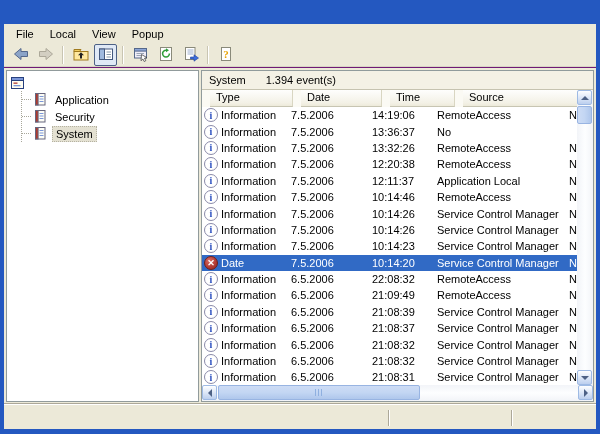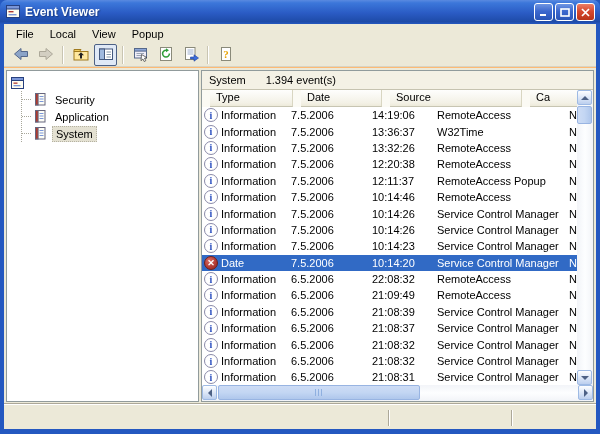--- a/index.html
+++ b/index.html
@@ -17,21 +17,21 @@
   .title-text { color:#fff; font-weight:bold; font-size:12px;
     text-shadow:1px 1px 1px #1A3C86; flex:1; white-space:nowrap; overflow:hidden; }
   .winbtns { display:flex; gap:2px; }
   .winbtn { width:19px; height:18px; border-radius:3px; border:1px solid #fff;
     display:flex; align-items:center; justify-content:center;
     background:linear-gradient(180deg,#6F95E2 0%,#3C68CE 45%,#2A55B8 100%); }
   .winbtn.close { background:linear-gradient(180deg,#ED7E66 0%,#D6492F 45%,#BA3418 100%); }
   .winbtn svg { display:block; }
 
   
-  .winbody { position:absolute; top:24px; left:4px; right:4px; bottom:5px; background:#fdba74;text-decoration:underline; }
+  .winbody { position:absolute; top:24px; left:4px; right:4px; bottom:5px; background:#701a75;text-decoration:underline; }
 
   .menubar { position:absolute; top:0; left:0; right:0; height:19px;
     display:flex; align-items:center; padding-left:4px; background:#ECE9D8; }
   .menu-item { padding:2px 8px; cursor:default; }
 
   .toolbar { position:absolute; top:19px; left:0; right:0; height:24px;
     display:flex; align-items:center; padding-left:4px; background:#ECE9D8;
     border-bottom:1px solid #D8D4C4; }
   .tbtn { width:23px; height:22px; border:1px solid transparent; border-radius:2px;
     display:flex; align-items:center; justify-content:center; background:transparent; margin:0 1px; }
@@ -109,46 +109,20 @@
   .statusbar::before { content:""; position:absolute; top:-2px; left:0; right:0; height:1px; background:#ACA899; }
   .spanel { height:100%; }
   .sdiv { width:2px; height:16px; margin-top:5px;
     border-left:1px solid #ACA899; border-right:1px solid #fff; }
 </style>
 </head>
 <body>
 
 <div class="window">
 
-  <div class="titlebar">
-    <svg class="title-icon" viewBox="0 0 16 16">
-      <rect x="1.5" y="1.5" width="13" height="12" fill="#FFFDF0" stroke="#27407E"></rect>
-      <rect x="1.5" y="1.5" width="13" height="3.5" fill="#7A96D8" stroke="#27407E"></rect>
-      <rect x="3.5" y="7" width="5" height="1.4" fill="#B03A34"></rect>
-      <rect x="3.5" y="10" width="8" height="1.4" fill="#7A96D8"></rect>
-    </svg>
-    <span class="title-text">Event Viewer</span>
-    <div class="winbtns">
-      <div class="winbtn">
-        <svg width="10" height="9" viewBox="0 0 10 9">
-            <rect x="1" y="6" width="6" height="2" fill="#fff"></rect>
-          </svg>
-      </div>
-      <div class="winbtn">
-        <svg width="10" height="9" viewBox="0 0 10 9">
-            <rect x="1" y="1" width="8" height="7" fill="none" stroke="#fff" stroke-width="1.6"></rect>
-          </svg>
-      </div>
-      <div class="winbtn close">
-        <svg width="9" height="9" viewBox="0 0 9 9">
-            <path d="M1 1 L8 8 M8 1 L1 8" stroke="#fff" stroke-width="1.7"></path>
-          </svg>
-      </div>
-    </div>
-  </div>
 
   <div class="winbody">
 
     <div class="menubar">
         <span class="menu-item">File</span>
         <span class="menu-item">Local</span>
         <span class="menu-item">View</span>
         <span class="menu-item">Popup</span>
       </div>
 
@@ -228,31 +202,31 @@
         </div>
         <div class="tree-children">
             <div class="tree-item">
               <span><svg class="ticon" viewBox="0 0 16 16">
                   <rect x="3.5" y="2.5" width="9.5" height="11.5" fill="#FDFDF5" stroke="#66667E"></rect>
                   <rect x="3.5" y="2.5" width="2.6" height="11.5" fill="#B03A2E" stroke="#66667E"></rect>
                   <line x1="7.5" y1="5.5" x2="11.5" y2="5.5" stroke="#7A96D8"></line>
                   <line x1="7.5" y1="8" x2="11.5" y2="8" stroke="#7A96D8"></line>
                   <line x1="7.5" y1="10.5" x2="11.5" y2="10.5" stroke="#7A96D8"></line>
                 </svg></span>
-              <span class="tlabel">Security</span>
+              <span class="tlabel">Application</span>
             </div>
             <div class="tree-item">
               <span><svg class="ticon" viewBox="0 0 16 16">
                   <rect x="3.5" y="2.5" width="9.5" height="11.5" fill="#FDFDF5" stroke="#66667E"></rect>
                   <rect x="3.5" y="2.5" width="2.6" height="11.5" fill="#B03A2E" stroke="#66667E"></rect>
                   <line x1="7.5" y1="5.5" x2="11.5" y2="5.5" stroke="#7A96D8"></line>
                   <line x1="7.5" y1="8" x2="11.5" y2="8" stroke="#7A96D8"></line>
                   <line x1="7.5" y1="10.5" x2="11.5" y2="10.5" stroke="#7A96D8"></line>
                 </svg></span>
-              <span class="tlabel">Application</span>
+              <span class="tlabel">Security</span>
             </div>
             <div class="tree-item selected">
               <span><svg class="ticon" viewBox="0 0 16 16">
                   <rect x="3.5" y="2.5" width="9.5" height="11.5" fill="#FDFDF5" stroke="#66667E"></rect>
                   <rect x="3.5" y="2.5" width="2.6" height="11.5" fill="#B03A2E" stroke="#66667E"></rect>
                   <line x1="7.5" y1="5.5" x2="11.5" y2="5.5" stroke="#7A96D8"></line>
                   <line x1="7.5" y1="8" x2="11.5" y2="8" stroke="#7A96D8"></line>
                   <line x1="7.5" y1="10.5" x2="11.5" y2="10.5" stroke="#7A96D8"></line>
                 </svg></span>
               <span class="tlabel">System</span>
@@ -263,20 +237,21 @@
       <div class="listpane">
         <div class="banner">
           <span class="log">System</span>
           <span class="count">1.394 event(s)</span>
         </div>
         <div class="listbody">
           <div class="listcols">
             <div class="hdr">
                 <div class="hcell" style="width: 83px;">Type</div>
                 <div class="hcell" style="width: 81px;">Date</div>
+                <div class="hcell" style="width: 65px;">Time</div>
                 <div class="hcell" style="width: 132px;">Source</div>
                 <div class="hcell" style="width: 60px;">Ca</div>
               </div>
             <div class="rows">
                 <div class="row">
                   <div class="cell type" style="width:83px">
                     <span class="evicon info">i</span>
                     <span>Information</span>
                   </div>
                   <div class="cell" style="width:81px">7.5.2006</div>
@@ -284,21 +259,20 @@
                   <div class="cell" style="width:132px">RemoteAccess</div>
                   <div class="cell" style="width:60px">No</div>
                 </div>
                 <div class="row">
                   <div class="cell type" style="width:83px">
                     <span class="evicon info">i</span>
                     <span>Information</span>
                   </div>
                   <div class="cell" style="width:81px">7.5.2006</div>
                   <div class="cell" style="width:65px">13:36:37</div>
-                  <div class="cell" style="width:132px">W32Time</div>
                   <div class="cell" style="width:60px">No</div>
                 </div>
                 <div class="row">
                   <div class="cell type" style="width:83px">
                     <span class="evicon info">i</span>
                     <span>Information</span>
                   </div>
                   <div class="cell" style="width:81px">7.5.2006</div>
                   <div class="cell" style="width:65px">13:32:26</div>
                   <div class="cell" style="width:132px">RemoteAccess</div>
@@ -314,21 +288,21 @@
                   <div class="cell" style="width:132px">RemoteAccess</div>
                   <div class="cell" style="width:60px">No</div>
                 </div>
                 <div class="row">
                   <div class="cell type" style="width:83px">
                     <span class="evicon info">i</span>
                     <span>Information</span>
                   </div>
                   <div class="cell" style="width:81px">7.5.2006</div>
                   <div class="cell" style="width:65px">12:11:37</div>
-                  <div class="cell" style="width:132px">RemoteAccess Popup</div>
+                  <div class="cell" style="width:132px">Application Local</div>
                   <div class="cell" style="width:60px">No</div>
                 </div>
                 <div class="row">
                   <div class="cell type" style="width:83px">
                     <span class="evicon info">i</span>
                     <span>Information</span>
                   </div>
                   <div class="cell" style="width:81px">7.5.2006</div>
                   <div class="cell" style="width:65px">10:14:46</div>
                   <div class="cell" style="width:132px">RemoteAccess</div>

